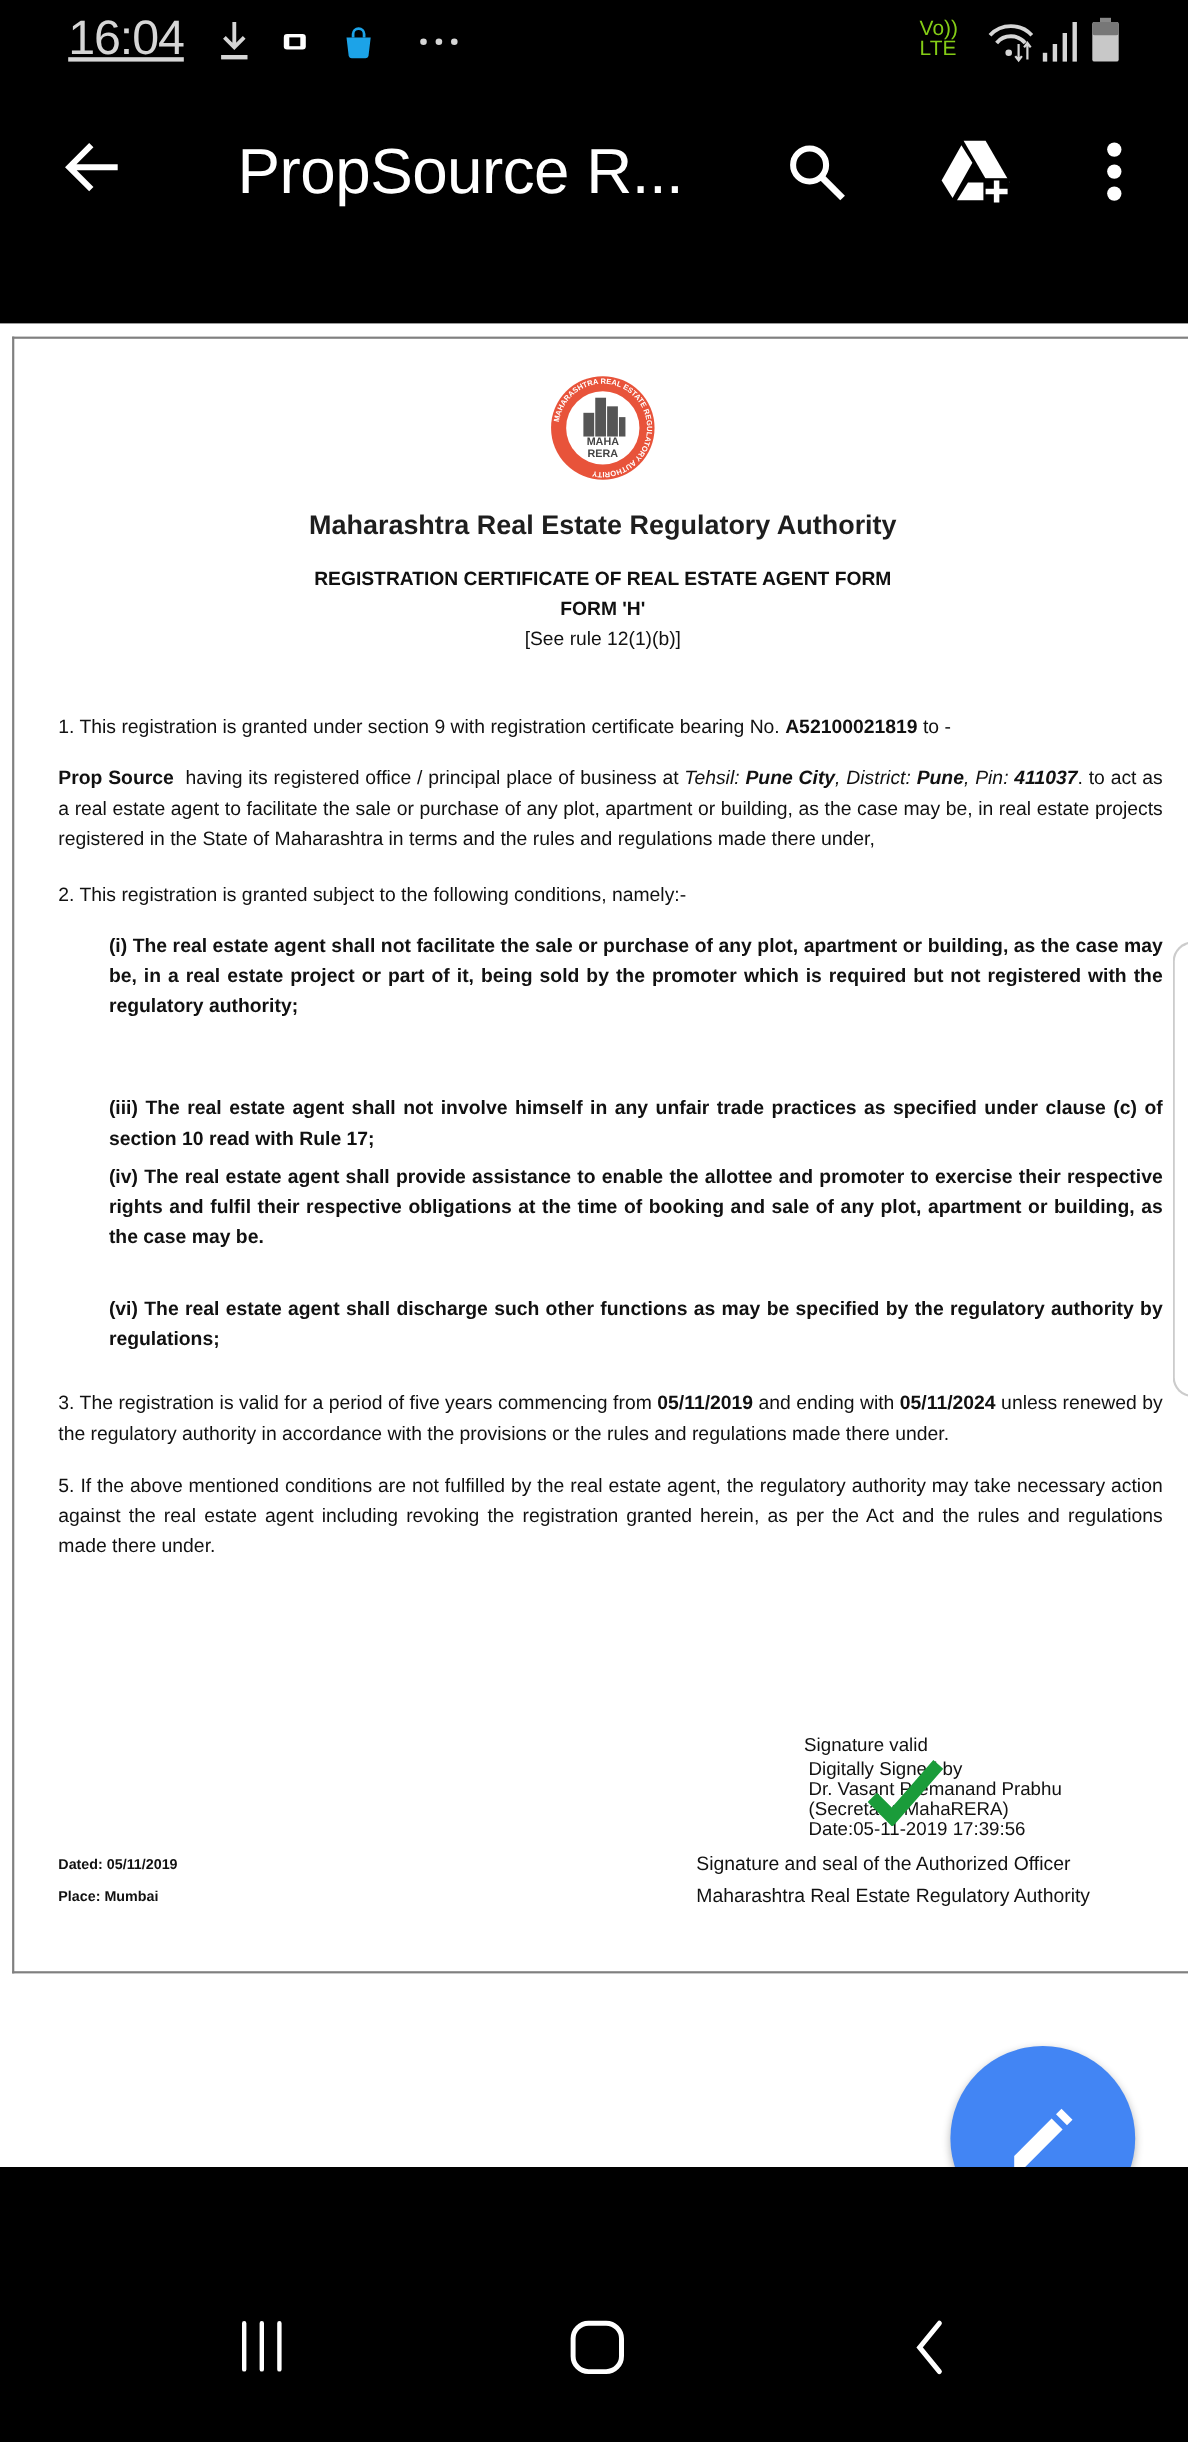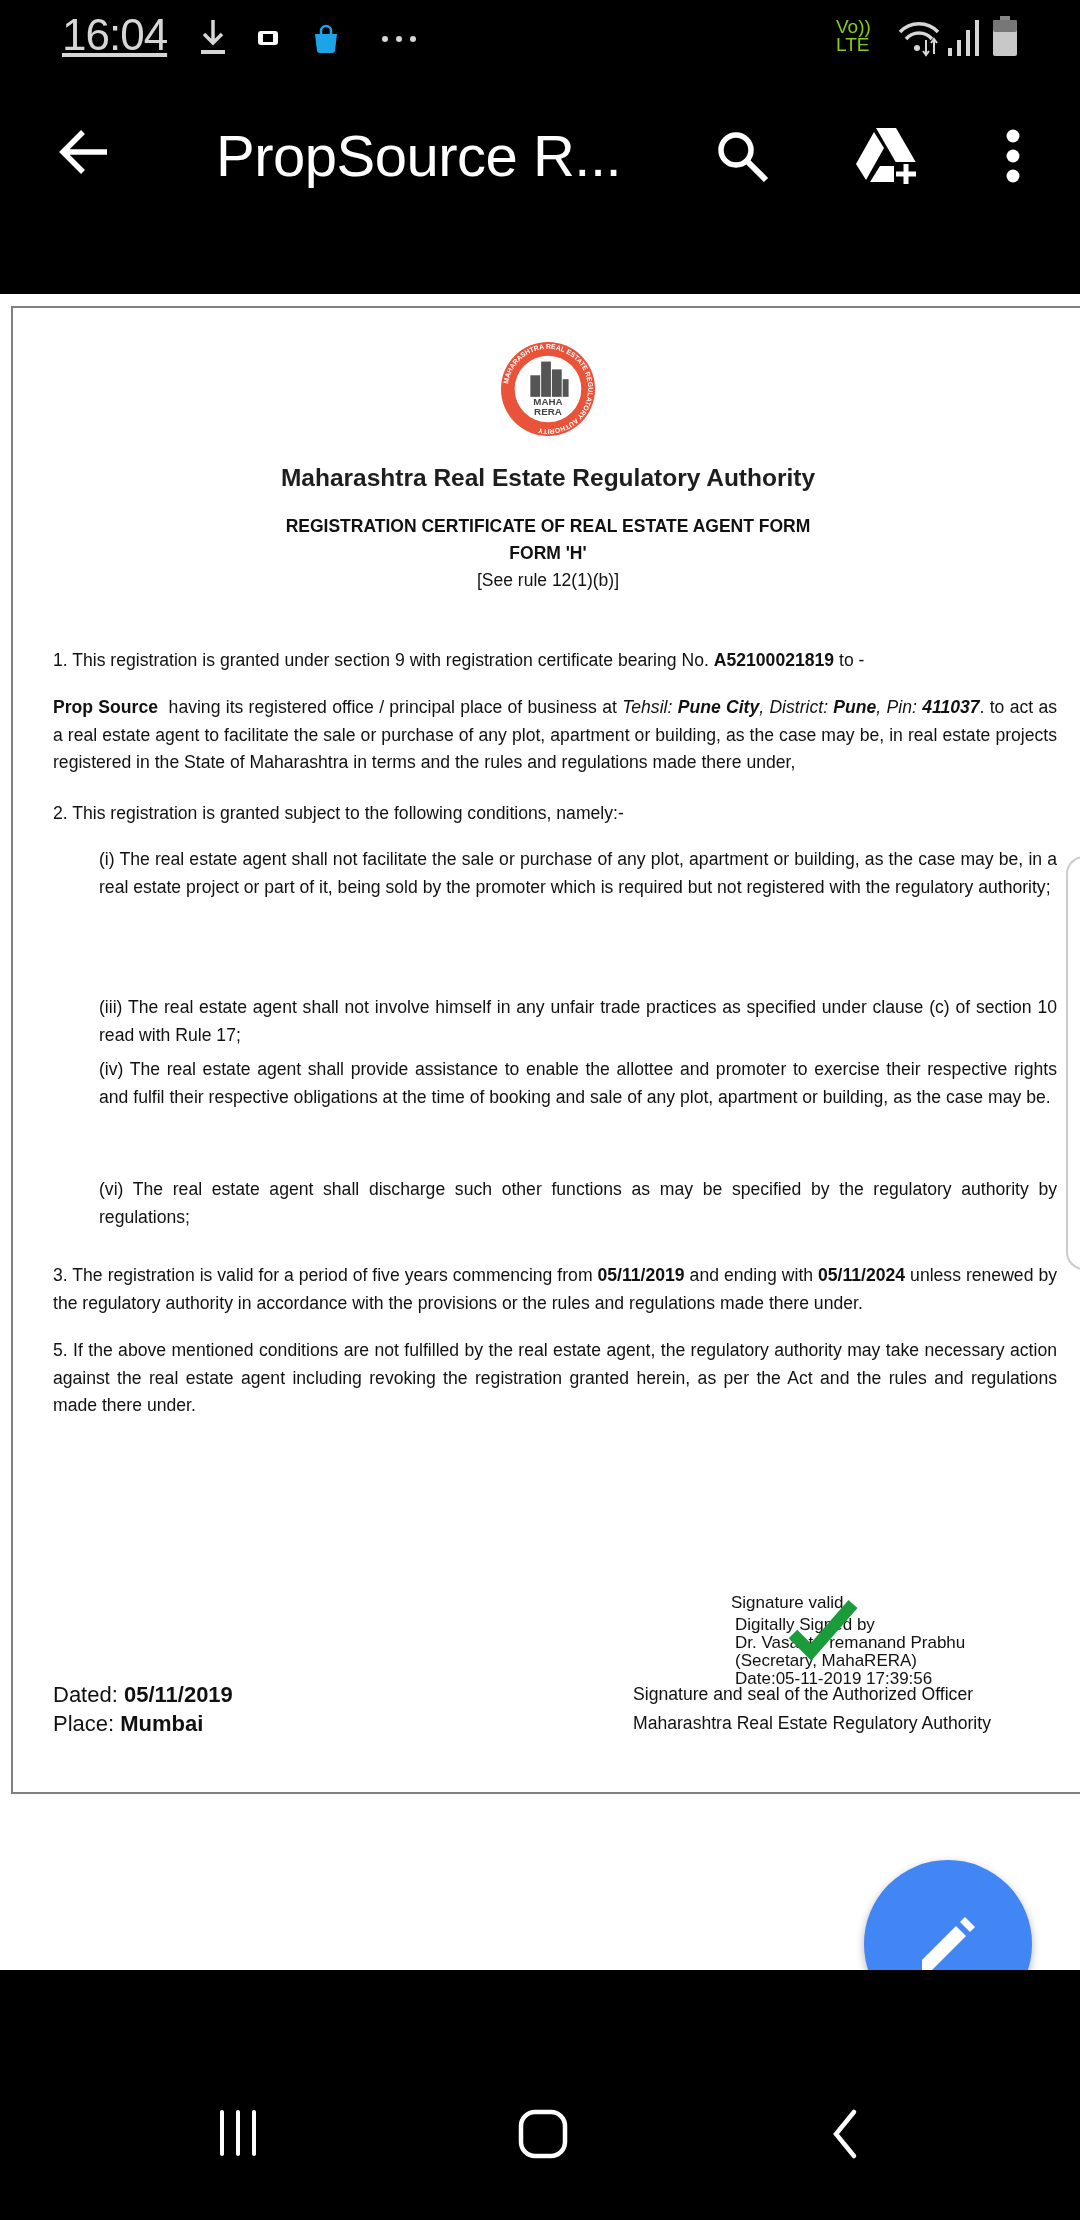--- a/index.html
+++ b/index.html
@@ -13,26 +13,26 @@
   .content { position:absolute; left:0; top:294px; width:1080px; height:1676px; background:#fff; }
   .page { position:absolute; left:11px; top:12px; width:1070px; height:1484px; border:2px solid #808080; border-right:none; background:#fff; }
   .doc { position:absolute; left:0; top:0; width:100%; height:100%; color:#111; font-size:17.6px; }
   .doc p { margin:0; }
   .logo { position:absolute; left:486px; top:32px; width:98px; height:98px; }
   .h1 { position:absolute; left:0; width:1070px; text-align:center; top:156px; font-size:24.5px; font-weight:bold; color:#1e1e1e; }
   .h2 { position:absolute; left:0; width:1070px; text-align:center; top:208px; font-size:17.5px; font-weight:bold; }
   .h3 { position:absolute; left:0; width:1070px; text-align:center; top:235px; font-size:17.5px; font-weight:bold; }
   .h4 { position:absolute; left:0; width:1070px; text-align:center; top:262px; font-size:17.5px; }
   .para { position:absolute; left:40px; width:1004px; line-height:27.6px; text-align:justify; }
-  .cond { position:absolute; left:86px; width:958px; line-height:27.6px; text-align:justify; }
-  .sig-block { position:absolute; left:718px; top:1270px; font-size:17px; line-height:18px; color:#111;margin-top:16px; }
+  .cond { position:absolute; left:86px; width:958px; line-height:27.6px; text-align:justify;font-weight:bold; }
+  .sig-block { position:absolute; left:718px; top:1270px; font-size:17px; line-height:18px; color:#111; }
   .sig-valid { margin-left:0; }
   .sig-lines { margin-left:4px; }
   .check { position:absolute; left:776px; top:1290px; width:70px; height:62px; }
-  .foot-left { position:absolute; left:40px; top:1372px; line-height:29px; font-size:22px; }
+  .foot-left { position:absolute; left:40px; top:1372px; line-height:29px; font-size:13px;font-weight:bold; }
   .foot-right { position:absolute; left:620px; width:400px; top:1372px; line-height:29px; text-align:left; font-size:17.6px; }
   .scroll-handle { position:absolute; left:1066px; top:562px; width:30px; height:410px; border:2px solid #ccc; border-right:none; border-radius:18px 0 0 18px; background:#fff; }
   .fab { position:absolute; left:864px; top:1860px; width:168px; height:168px; border-radius:50%; background:#4285f4; box-shadow:0 3px 8px rgba(0,0,0,0.3); display:flex; align-items:center; justify-content:center; cursor:pointer; }
   .nav-bar { position:absolute; left:0; top:1970px; width:1080px; height:250px; background:#000; }
   .nav-btn { position:absolute; top:138px; cursor:pointer; }
 </style>
 </head>
 <body>
 
 <div class="status-bar">

